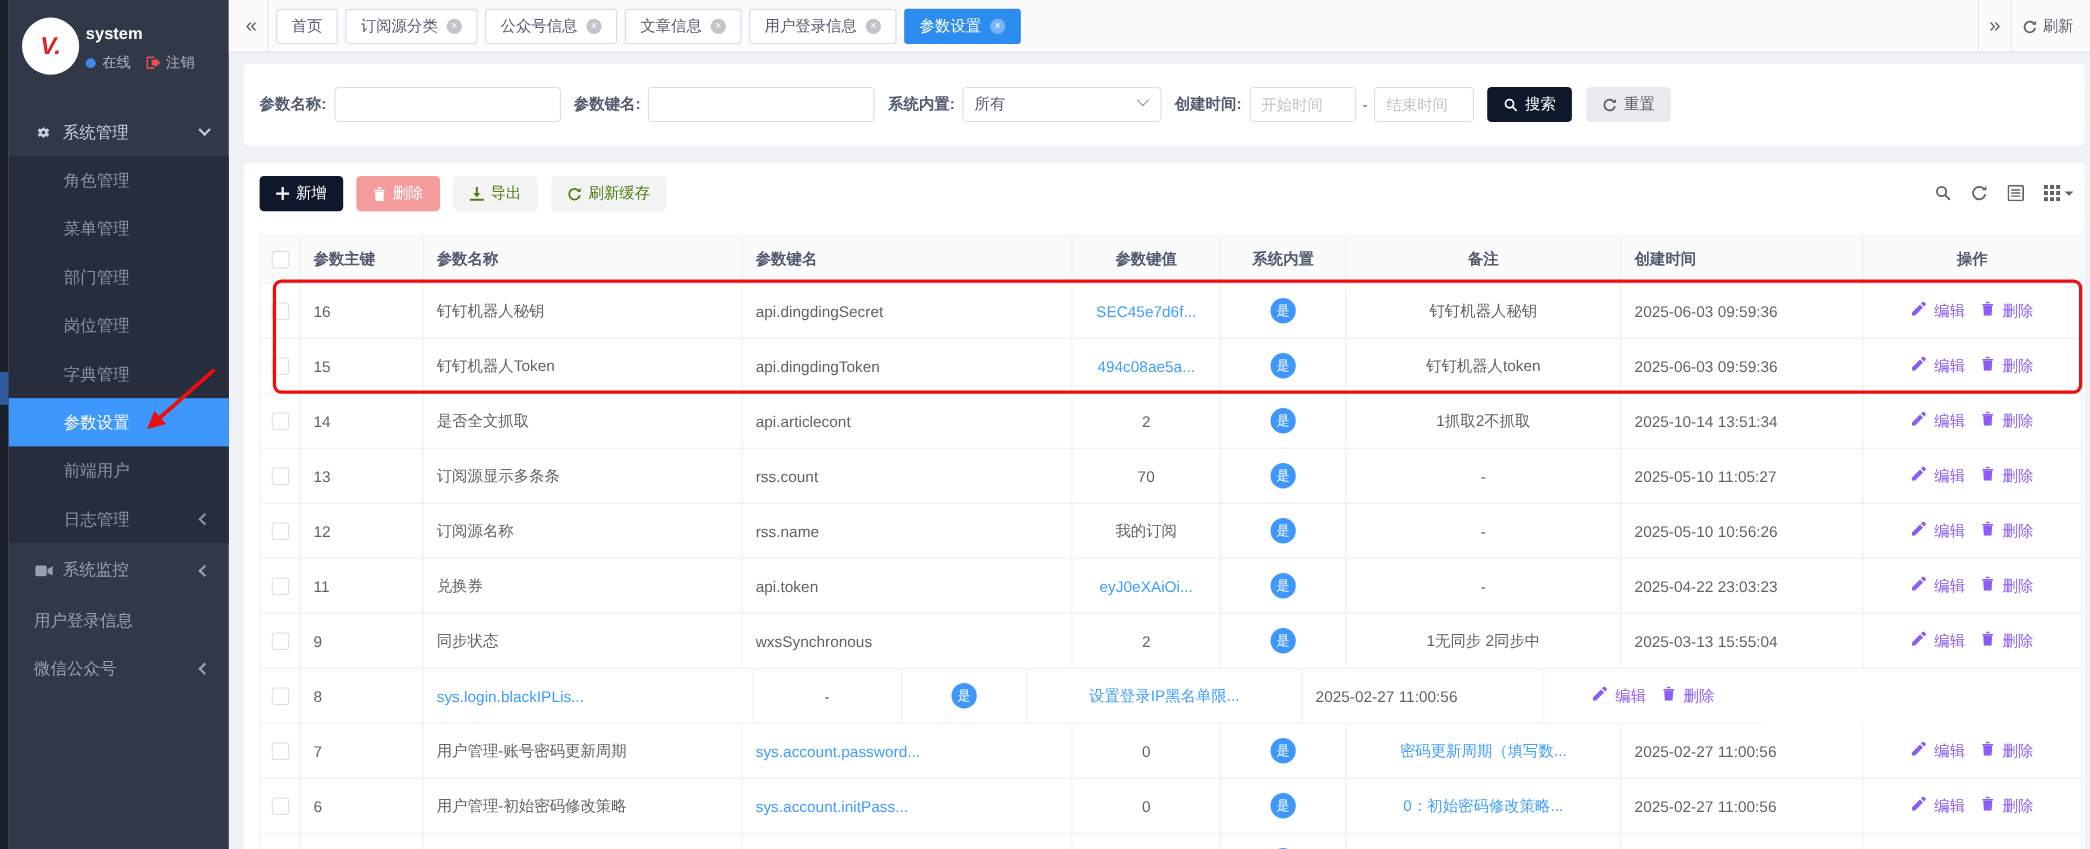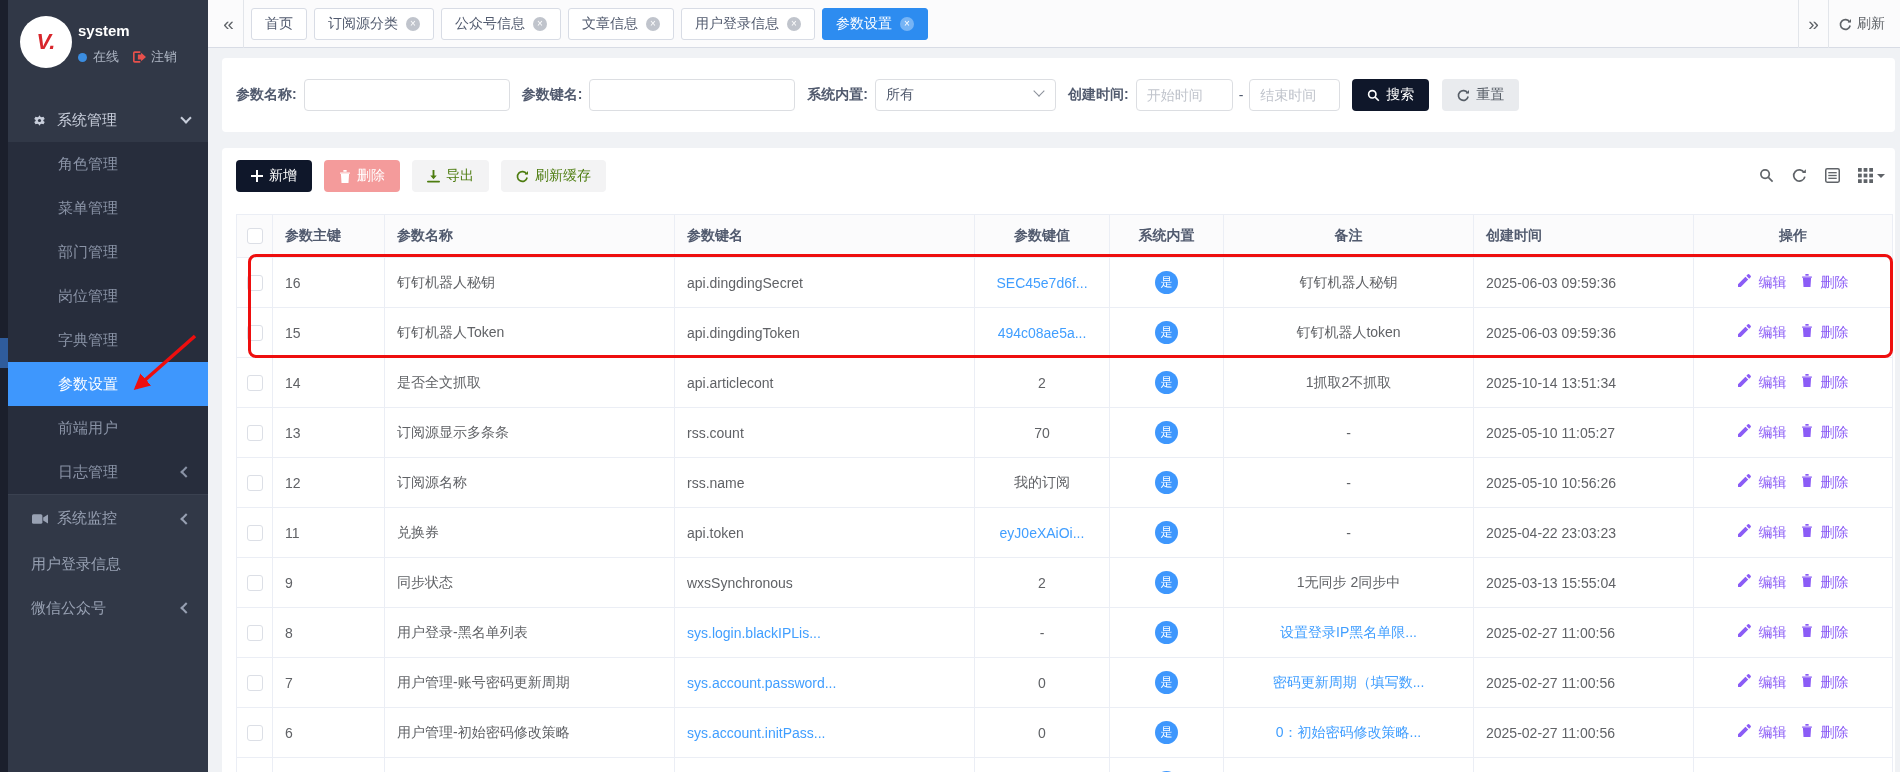--- a/index.html
+++ b/index.html
@@ -584,21 +584,20 @@
               </span>
               <span>删除</span>
             </span>
           </div>
         </div>
         <div class="trw">
           <div class="td c" style="width: 36px;">
             <div class="cb"></div>
           </div>
           <div class="td l" style="width: 112px;">8</div>
-          <div class="td l" style="width: 290px;">用户登录-黑名单列表</div>
           <div class="td l link" style="width: 300px;">sys.login.blackIPLis...</div>
           <div class="td c" style="width: 135px;">-</div>
           <div class="td c" style="width: 114px;">
             <span class="badge">是</span>
           </div>
           <div class="td c link" style="width: 250px;">设置登录IP黑名单限...</div>
           <div class="td l" style="width: 220px;">2025-02-27 11:00:56</div>
           <div class="td c" style="width: 198px;">
             <span class="op">
               <span style="display: flex; margin-right: 4px;">

